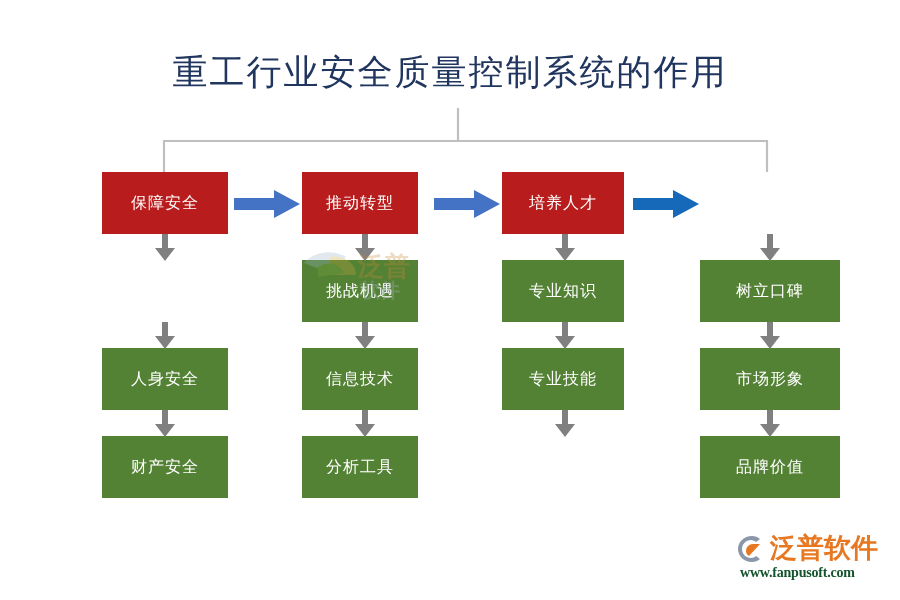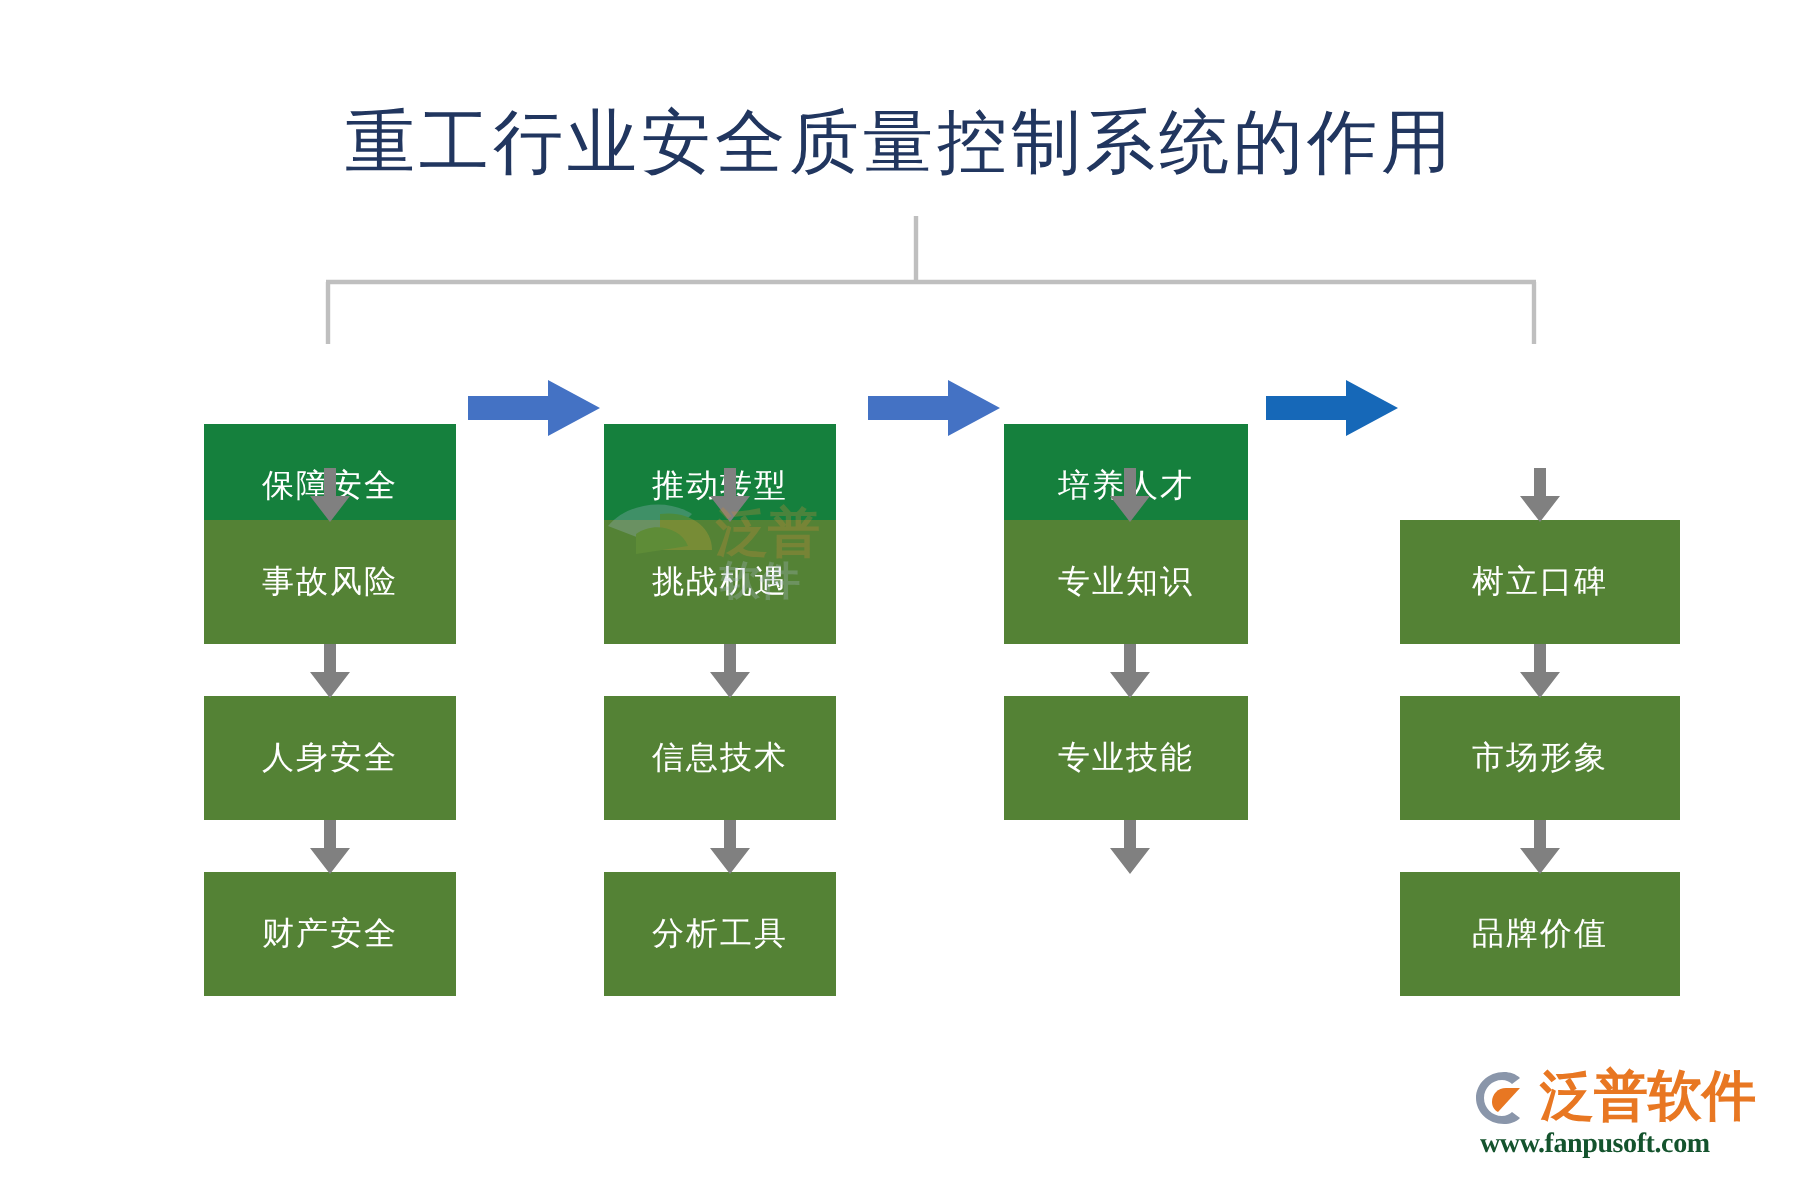--- a/index.html
+++ b/index.html
@@ -57,23 +57,22 @@
     display: flex;
     align-items: center;
     justify-content: center;
     color: #ffffff;
     font-size: 16px;
     letter-spacing: 1px;
     white-space: nowrap;
     font-family: "Liberation Sans", "DejaVu Sans", sans-serif;
   }
   .node.blue {
-    background: #15803d;
+    background: #b91c1c;
     height: 62px;
-    margin-top: 40px;
   }
   .node.green {
     background: #548235;
     height: 62px;
   }
 
   
   .col1 { left: 102px; width: 126px; }
   .col2 { left: 302px; width: 116px; }
   .col3 { left: 502px; width: 122px; }
@@ -180,21 +179,20 @@
   </svg>
 
   <svg class="harrow" style="left:434px;" viewBox="0 0 68 30">
     <path d="M0,9 L40,9 L40,1 L66,15 L40,29 L40,21 L0,21 Z" fill="#4472C4"></path>
   </svg>
 
   <svg class="harrow" style="left:633px;" viewBox="0 0 68 30">
     <path d="M0,9 L40,9 L40,1 L66,15 L40,29 L40,21 L0,21 Z" fill="#1668B8"></path>
   </svg>
 
-  <div class="node green col1 row1">事故风险</div>
   <div class="node green col1 row2">人身安全</div>
   <div class="node green col1 row3">财产安全</div>
 
   <div class="node green col2 row1">挑战机遇</div>
   <div class="node green col2 row3">分析工具</div>
   <div class="node green col2 row2">信息技术</div>
 
   <div class="node green col3 row1">专业知识</div>
   <div class="node green col3 row2">专业技能</div>
 

